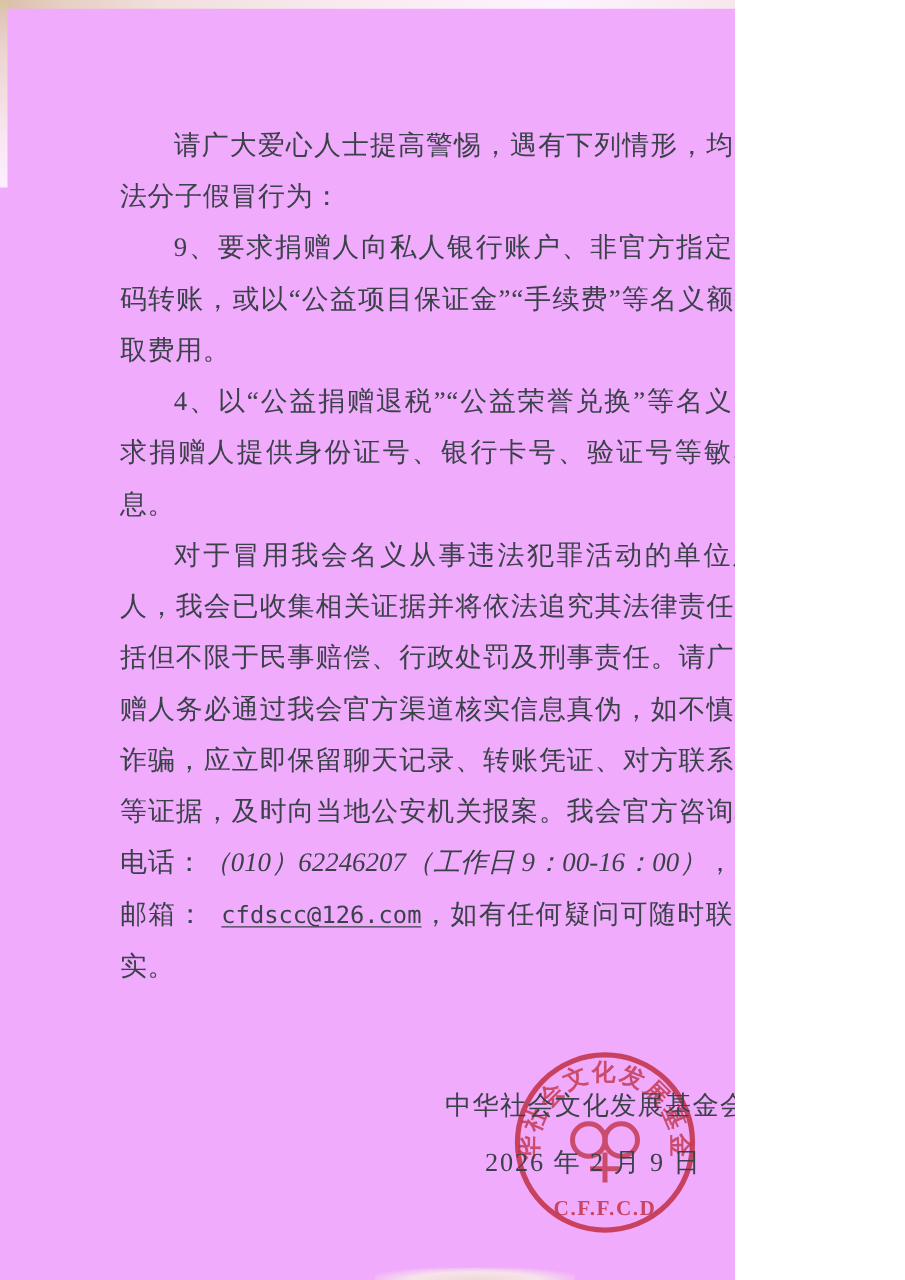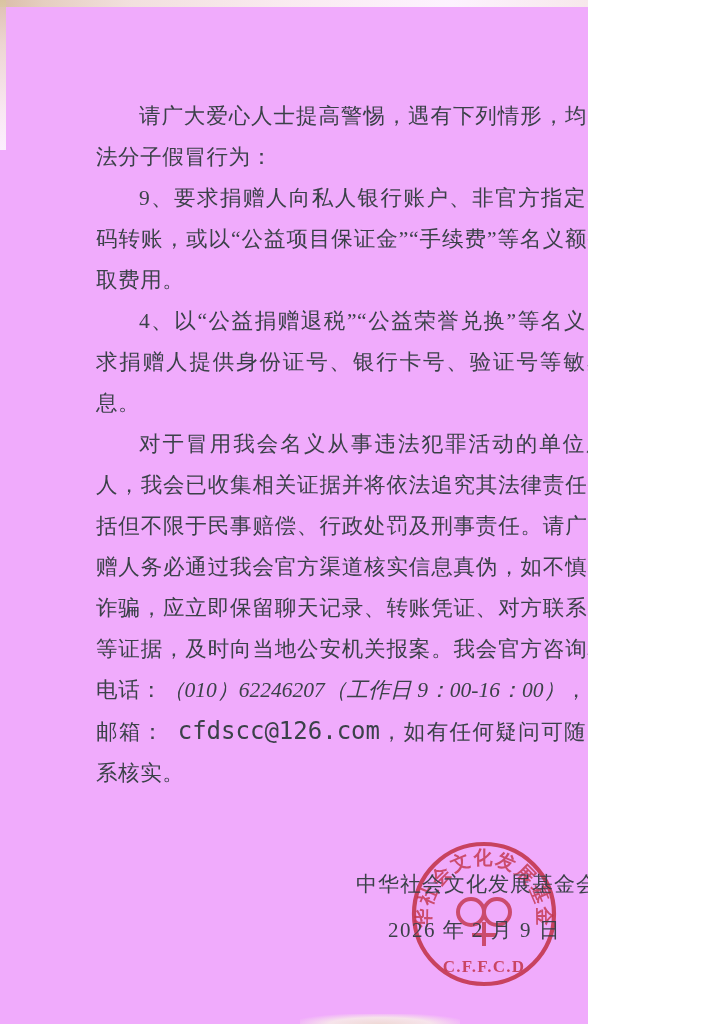--- a/index.html
+++ b/index.html
@@ -64,21 +64,22 @@
     text-align: justify;
     text-justify: inter-character;
   }
   .mono-ascii {
     font-family: "Liberation Serif", "DejaVu Serif", serif;
     letter-spacing: 0;
     font-style: italic;
   }
   .email {
     font-family: "DejaVu Sans Mono", "Liberation Mono", monospace;
-    font-size: 24px;
+    font-size: 19px;
+    text-decoration: underline;
     text-underline-offset: 3px;
     letter-spacing: 0;
     margin-left: 13px;
   }
 
   
   .sign-block {
     position: absolute;
     left: 356px;
     top: 868px;

